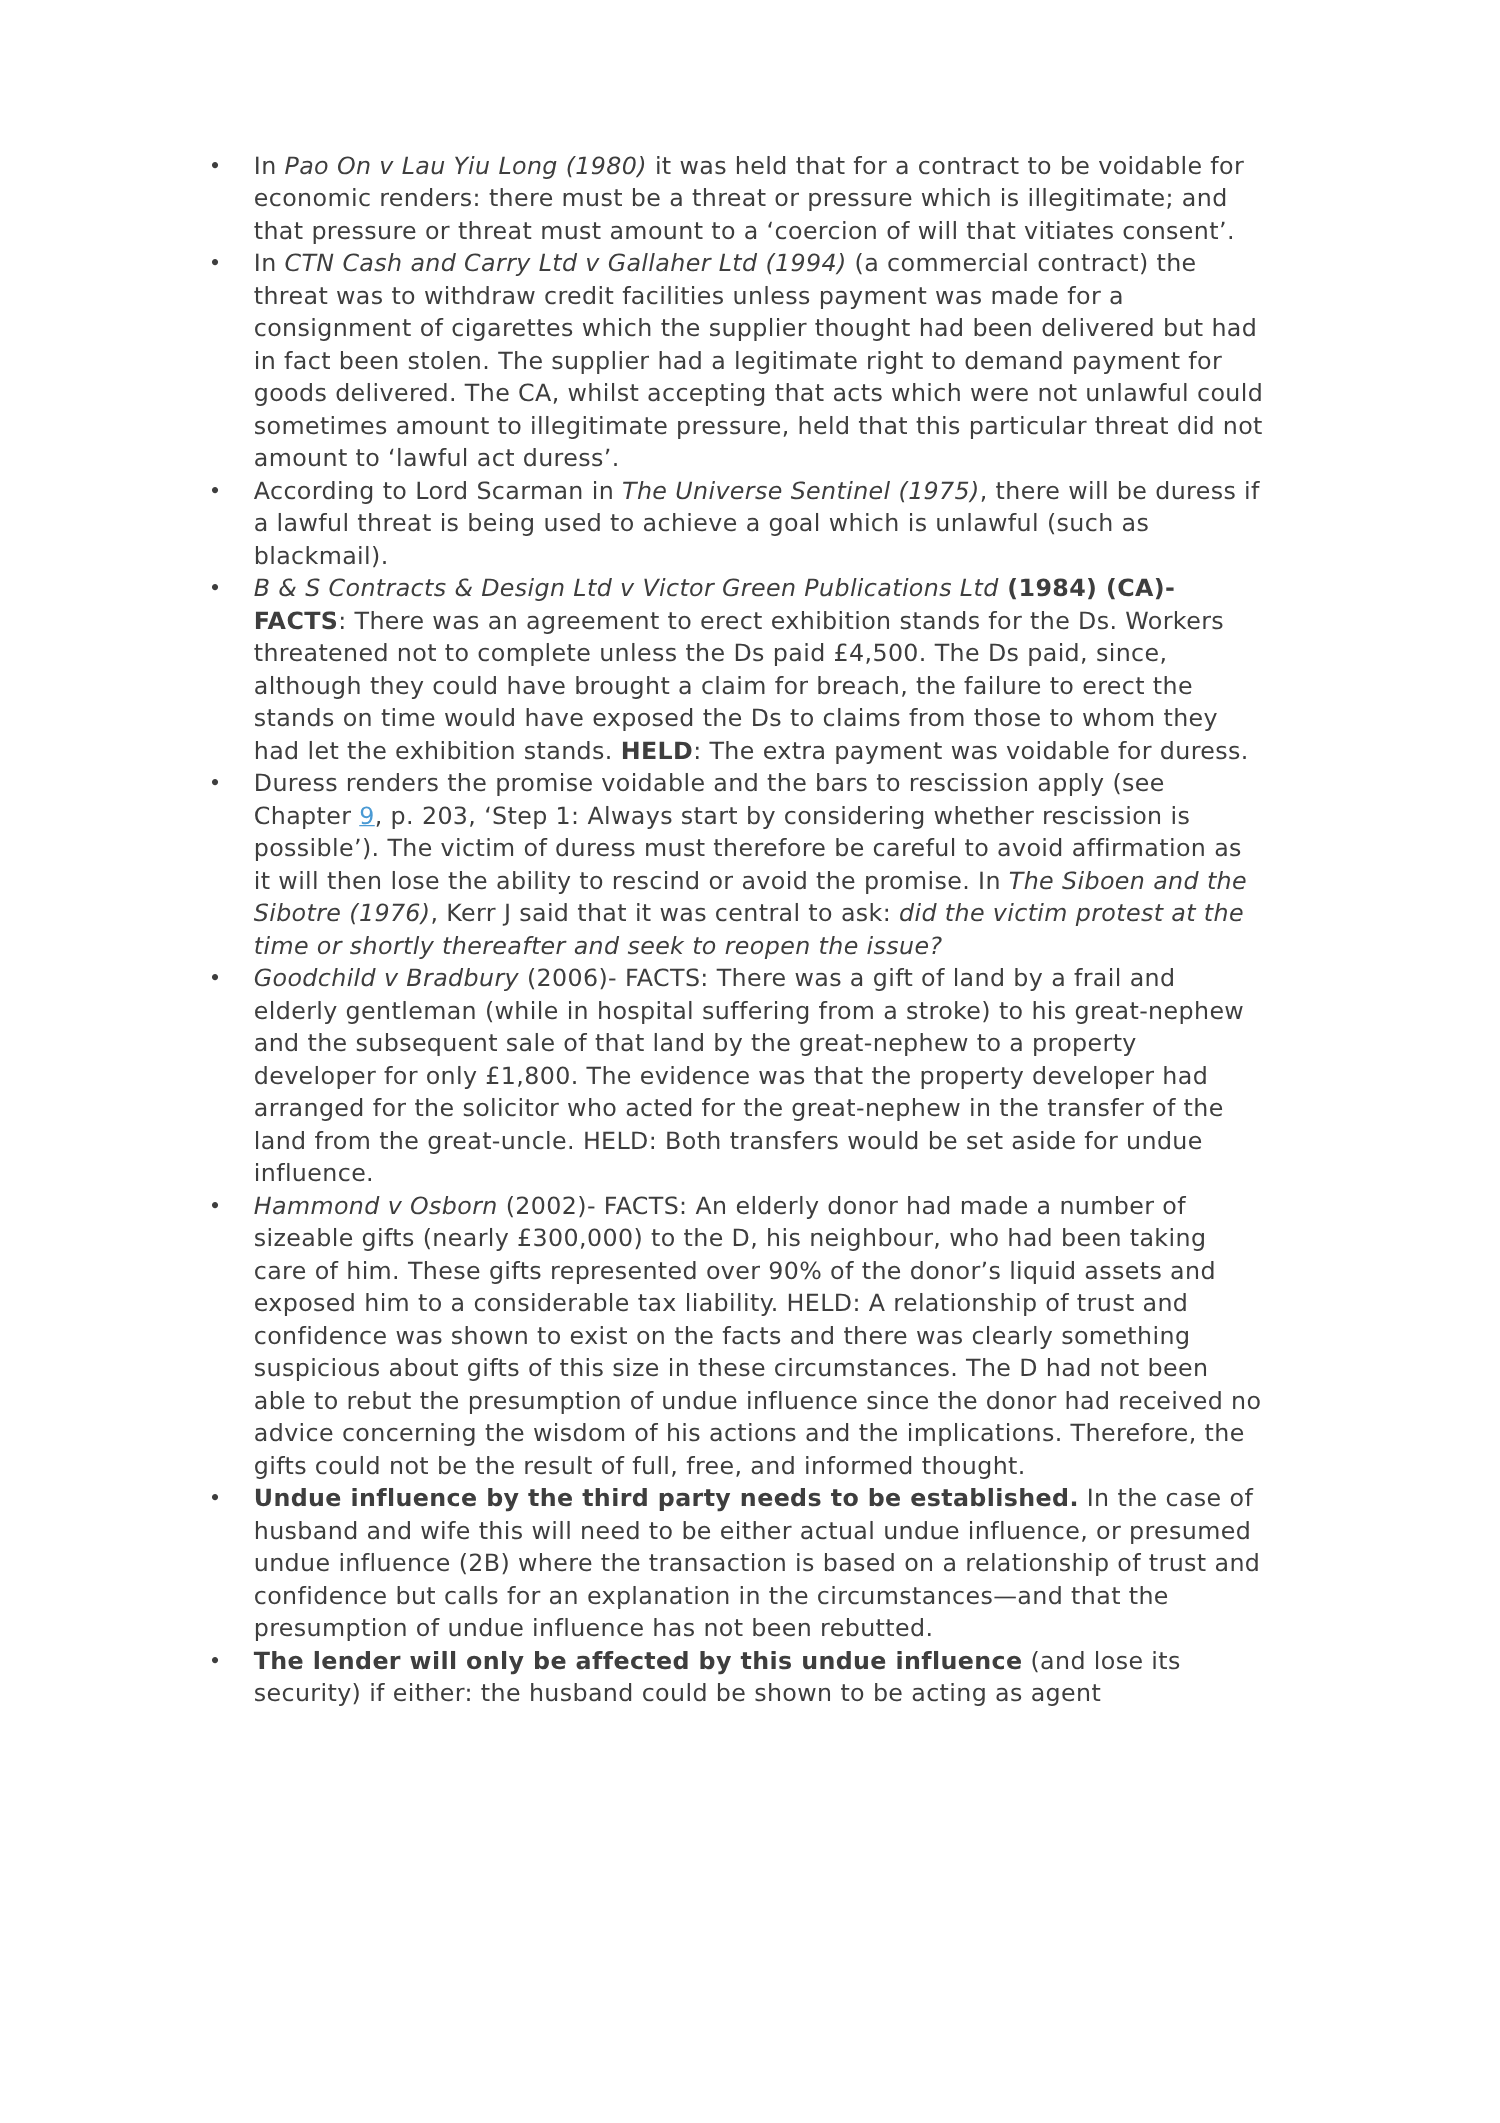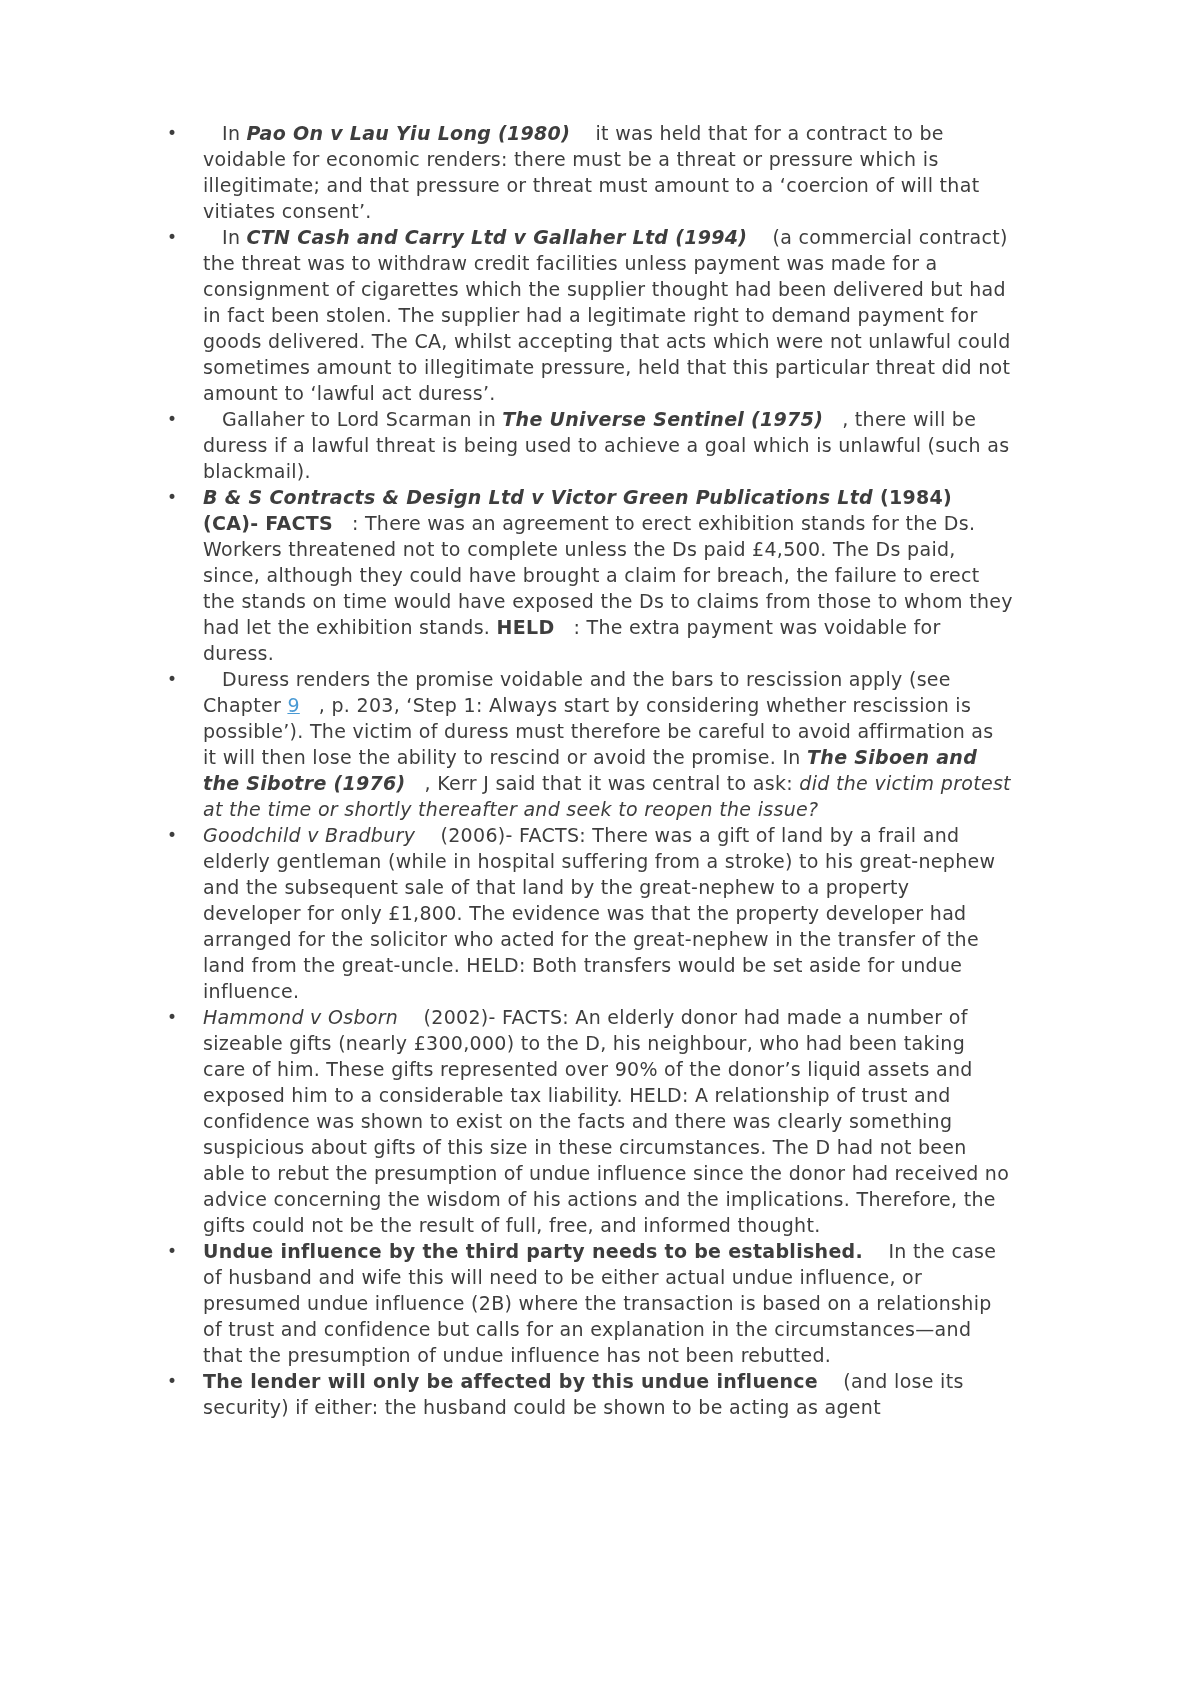--- a/index.html
+++ b/index.html
@@ -41,24 +41,24 @@
     flex: 0 0 36px;
     font-size: 17px;
     line-height: 26px;
     color: var(--text-color, #3e3e3e);
     user-select: none;
   }
   .bullet-content {
     flex: 1 1 auto;
     min-width: 0;
   }
-  .run-r { font-weight: normal; font-style: normal; margin-left: 19px; }
+  .run-r { font-weight: normal; font-style: normal; }
   .run-b { font-weight: bold; font-style: normal; }
   .run-i { font-weight: normal; font-style: italic; }
-  .run-bi { font-weight: bold; font-style: italic; }
+  .run-bi { font-weight: normal; font-style: italic; }
   a.run-link {
     color: var(--link-color, #4a9ad4);
     text-decoration: underline;
     cursor: pointer;
   }
 </style>
 </head>
 <body>
 
 <div class="doc-page">
@@ -66,21 +66,21 @@
       <li class="bullet-item">
         <span class="bullet-marker">•</span>
         <span class="bullet-content"><span class="run-r">In </span><span class="run-bi">Pao On v Lau Yiu Long (1980)</span><span class="run-r"> it was held that for a contract to be voidable for economic renders: there must be a threat or pressure which is illegitimate; and that pressure or threat must amount to a ‘coercion of will that vitiates consent’.</span></span>
       </li>
       <li class="bullet-item">
         <span class="bullet-marker">•</span>
         <span class="bullet-content"><span class="run-r">In </span><span class="run-bi">CTN Cash and Carry Ltd v Gallaher Ltd (1994)</span><span class="run-r"> (a commercial contract) the threat was to withdraw credit facilities unless payment was made for a consignment of cigarettes which the supplier thought had been delivered but had in fact been stolen. The supplier had a legitimate right to demand payment for goods delivered. The CA, whilst accepting that acts which were not unlawful could sometimes amount to illegitimate pressure, held that this particular threat did not amount to ‘lawful act duress’.</span></span>
       </li>
       <li class="bullet-item">
         <span class="bullet-marker">•</span>
-        <span class="bullet-content"><span class="run-r">Gallaher to Lord Scarman in </span><span class="run-bi">The Universe Sentinel (1975)</span><span class="run-r">, there will be duress if a lawful threat is being used to achieve a goal which is unlawful (such as blackmail).</span></span>
+        <span class="bullet-content"><span class="run-r">According to Lord Scarman in </span><span class="run-bi">The Universe Sentinel (1975)</span><span class="run-r">, there will be duress if a lawful threat is being used to achieve a goal which is unlawful (such as blackmail).</span></span>
       </li>
       <li class="bullet-item">
         <span class="bullet-marker">•</span>
         <span class="bullet-content"><span class="run-bi">B &amp; S Contracts &amp; Design Ltd v Victor Green Publications Ltd</span><span class="run-b"> (1984) (CA)- FACTS</span><span class="run-r">: There was an agreement to erect exhibition stands for the Ds. Workers threatened not to complete unless the Ds paid £4,500. The Ds paid, since, although they could have brought a claim for breach, the failure to erect the stands on time would have exposed the Ds to claims from those to whom they had let the exhibition stands. </span><span class="run-b">HELD</span><span class="run-r">: The extra payment was voidable for duress.</span></span>
       </li>
       <li class="bullet-item">
         <span class="bullet-marker">•</span>
         <span class="bullet-content"><span class="run-r">Duress renders the promise voidable and the bars to rescission apply (see Chapter </span><a href="#" class="run-link">9</a><span class="run-r">, p. 203, ‘Step 1: Always start by considering whether rescission is possible’). The victim of duress must therefore be careful to avoid affirmation as it will then lose the ability to rescind or avoid the promise. In </span><span class="run-bi">The Siboen and the Sibotre (1976)</span><span class="run-r">, Kerr J said that it was central to ask: </span><span class="run-i">did the victim protest at the time or shortly thereafter and seek to reopen the issue?</span></span>
       </li>
       <li class="bullet-item">

